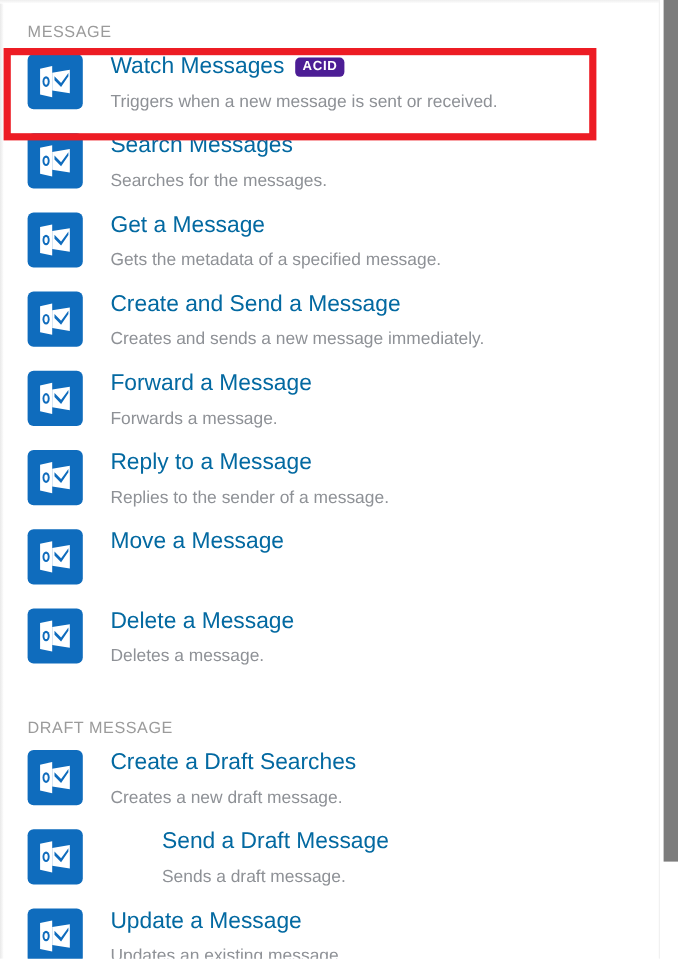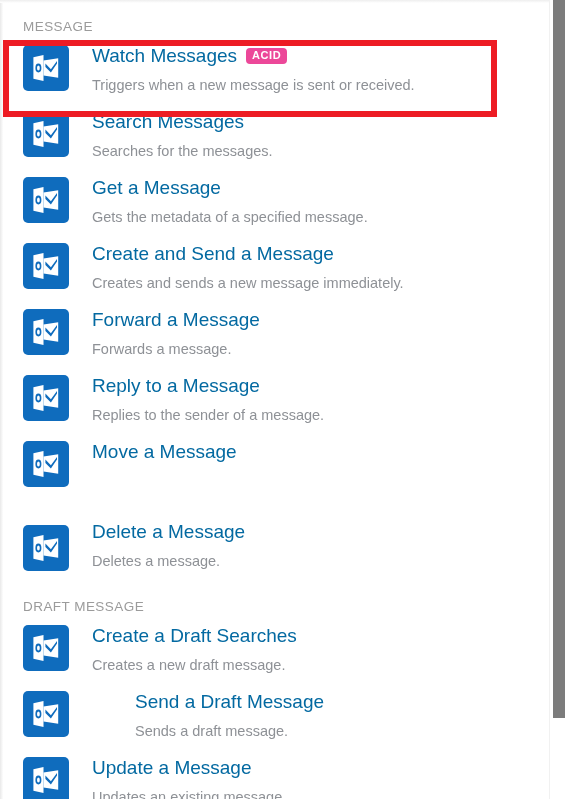--- a/index.html
+++ b/index.html
@@ -89,21 +89,21 @@
 
   .item-title {
     font-size: 19px;
     color: #0369a1;
     line-height: 24px;
     white-space: nowrap;
   }
 
   .badge {
     margin-left: 9px;
-    background: #ec4899;
+    background: #4c1d95;
     color: #ffffff;
     font-size: 11px;
     font-weight: bold;
     letter-spacing: 0.6px;
     border-radius: 4px;
     padding: 2px 6px 3px 6px;
     line-height: 1;
     display: inline-block;
   }
 
@@ -271,21 +271,21 @@
             <ellipse cx="15.4" cy="23.0" rx="3.0" ry="4.4" fill="#0f6cbd"></ellipse>
             <ellipse cx="15.4" cy="23.0" rx="1.4" ry="2.6" fill="#ffffff"></ellipse>
           </svg>
         </div>
         <div class="item-body">
           <div class="item-title-row">
             <span class="item-title">Move a Message</span>
           </div>
         </div>
       </div>
-      <div class="item" style="position: absolute; top: 505px; left: 0px; width: 549px; align-items: flex-end;">
+      <div class="item" style="position: absolute; top: 505px; left: 0px; width: 549px;">
         <div class="item-icon">
           <svg class="ol" viewBox="0 0 46 46" xmlns="http://www.w3.org/2000/svg" aria-hidden="true">
             <path d="M20.5 15.6 L35.2 13.2 L35.2 32.8 L20.5 30.4 Z" fill="#ffffff"></path>
             <path d="M22.4 18.6 L27.9 24.2 L34.0 15.9 L34.0 18.6 L27.9 27.6 L22.4 21.9 Z" fill="#0f6cbd"></path>
             <path d="M10.4 12.2 L20.5 10.0 L20.5 36.0 L10.4 33.8 Z" fill="#ffffff"></path>
             <ellipse cx="15.4" cy="23.0" rx="3.0" ry="4.4" fill="#0f6cbd"></ellipse>
             <ellipse cx="15.4" cy="23.0" rx="1.4" ry="2.6" fill="#ffffff"></ellipse>
           </svg>
         </div>
         <div class="item-body">

